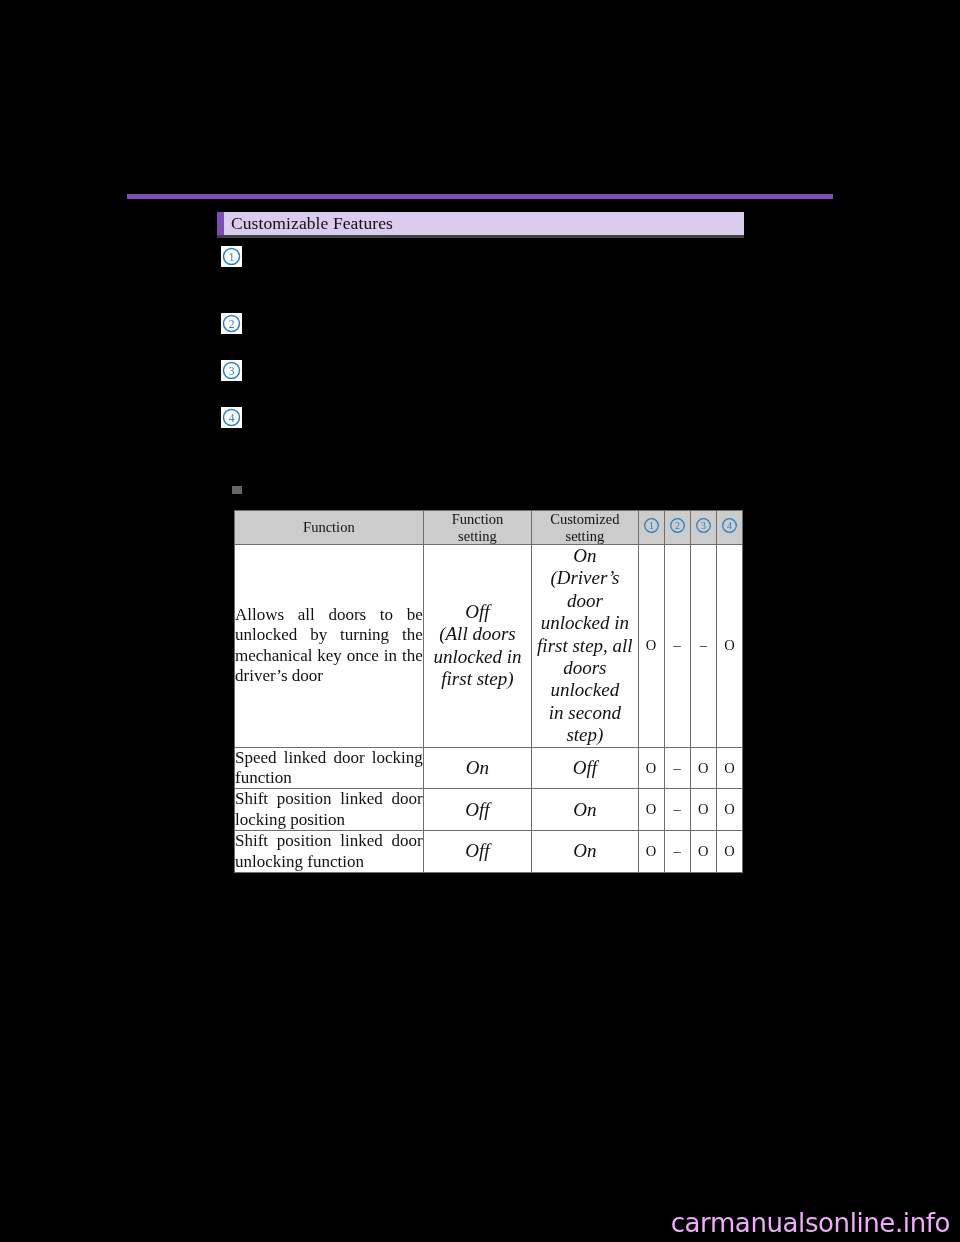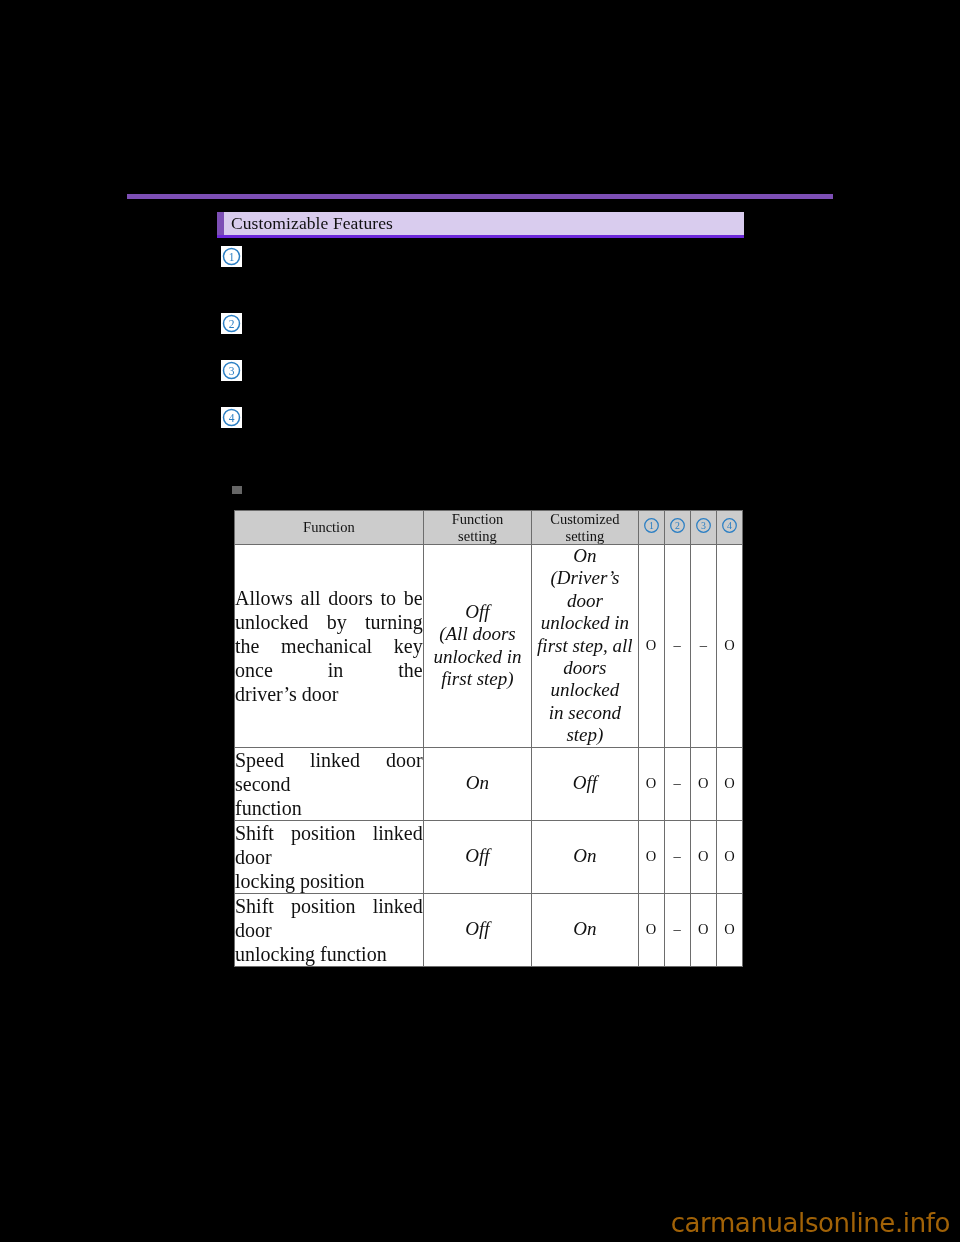--- a/index.html
+++ b/index.html
@@ -26,21 +26,21 @@
   }
 
   
   .section-bar {
     position: absolute;
     left: 217px;
     top: 212px;
     width: 527px;
     height: 26px;
     background: #d9ccee;
-    border-bottom: 3px solid #6d28d9;
+    border-bottom: 3px solid #404040;
     box-sizing: border-box;
   }
   .section-bar-accent {
     position: absolute;
     left: 0;
     top: 0;
     width: 7px;
     height: 100%;
     background: #7d4fb5;
   }
@@ -112,21 +112,21 @@
     vertical-align: middle;
   }
   .col-function  { width: 188px; }
   .col-default   { width: 108px; }
   .col-custom    { width: 106px; }
   .col-num       { width: 26px; }
 
   td.fn-cell {
     text-align: justify;
     text-align-last: justify;
-    font-size: 20px;
+    font-size: 17px;
     line-height: 1.20;
     padding: 7px 9px 7px 9px;
     vertical-align: middle;
     hyphens: none;
   }
   td.fn-cell .last-line {
     display: block;
     text-align-last: left;
     text-align: right;
   }
@@ -149,21 +149,21 @@
     line-height: 0;
   }
 
   
   .watermark {
     position: absolute;
     right: 10px;
     bottom: 4px;
     font-family: "DejaVu Sans", "Liberation Sans", sans-serif;
     font-size: 26px;
-    color: #a16207;
+    color: #f0abfc;
     letter-spacing: -0.4px;
     white-space: nowrap;
   }
 </style>
 </head>
 <body>
 
 <div class="top-rule"></div>
 
 <div class="section-bar">
@@ -258,21 +258,21 @@
         <tr>
           <td class="fn-cell"><span>Allows all doors to be unlocked by turning the mechanical key once in the</span> <span class="last-line">driver’s door</span></td>
           <td class="val-cell">Off<br>(All doors<br>unlocked in<br>first step)</td>
           <td class="val-cell">On<br>(Driver’s door<br>unlocked in<br>first step, all<br>doors unlocked<br>in second step)</td>
           <td class="mark-cell">O</td>
           <td class="mark-cell">–</td>
           <td class="mark-cell">–</td>
           <td class="mark-cell">O</td>
         </tr>
         <tr>
-          <td class="fn-cell"><span>Speed linked door second</span> <span class="last-line">function</span></td>
+          <td class="fn-cell"><span>Speed linked door locking</span> <span class="last-line">function</span></td>
           <td class="val-cell">On</td>
           <td class="val-cell">Off</td>
           <td class="mark-cell">O</td>
           <td class="mark-cell">–</td>
           <td class="mark-cell">O</td>
           <td class="mark-cell">O</td>
         </tr>
         <tr>
           <td class="fn-cell"><span>Shift position linked door</span> <span class="last-line">locking position</span></td>
           <td class="val-cell">Off</td>

